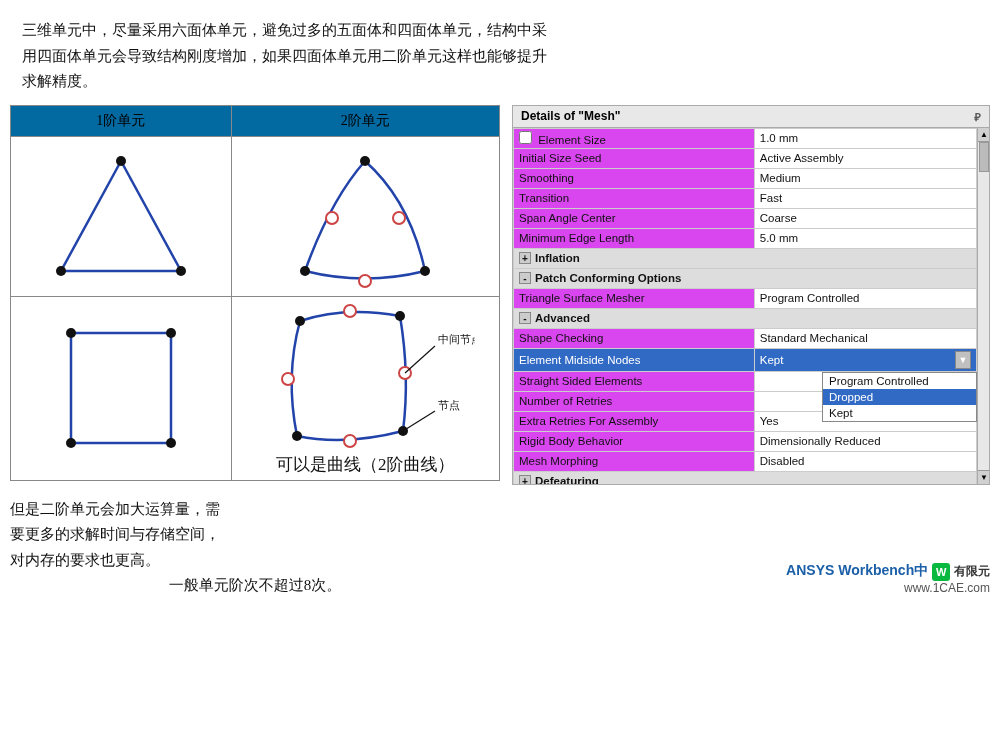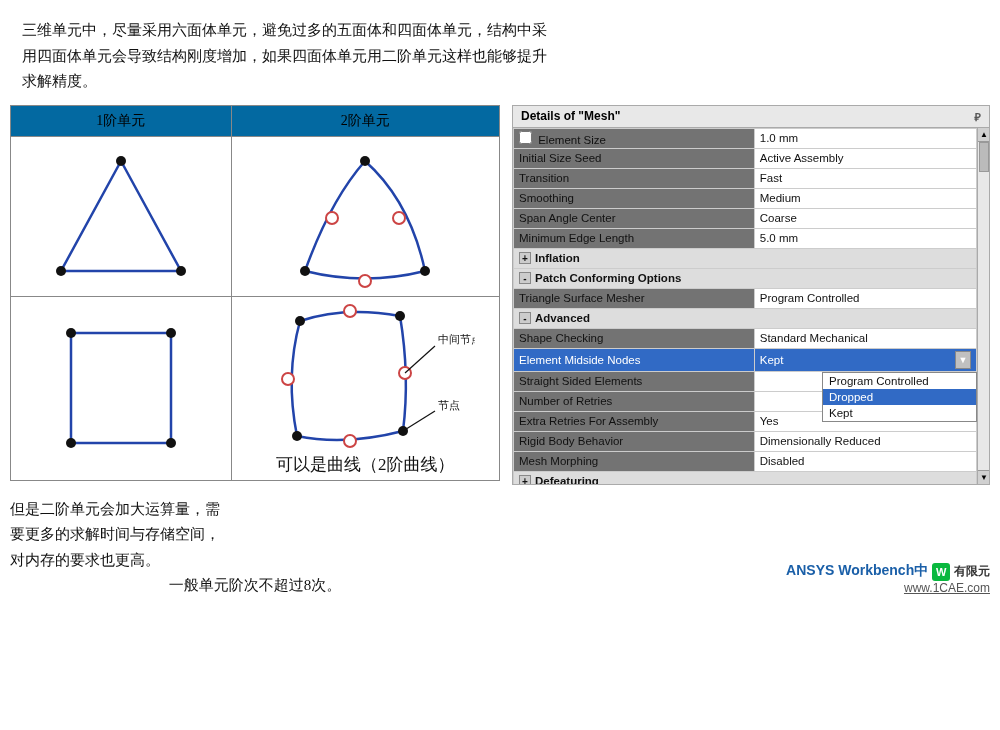--- a/index.html
+++ b/index.html
@@ -91,21 +91,21 @@
       width: 100%;
       border-collapse: collapse;
     }
     .prop-table tr td {
       border: 1px solid #ccc;
       padding: 2px 5px;
       height: 20px;
       font-size: 11.5px;
     }
     .prop-table tr td:first-child {
-      background: #737373;
+      background: #d946ef;
       width: 52%;
       color: #111;
     }
     .prop-table tr td:last-child {
       background: #fff;
       color: #111;
     }
 
     .section-header td {
       background: #ddd !important;
@@ -344,26 +344,26 @@
         <tbody id="prop-tbody">
         <tr>
               <td><input type="checkbox" style="margin-right: 3px;"> <span>Element Size</span></td>
               <td>1.0 mm</td>
             </tr>
             <tr>
               <td>Initial Size Seed</td>
               <td>Active Assembly</td>
             </tr>
             <tr>
+              <td>Smoothing</td>
+              <td>Medium</td>
+            </tr>
+            <tr>
               <td>Transition</td>
               <td>Fast</td>
-            </tr>
-            <tr>
-              <td>Smoothing</td>
-              <td>Medium</td>
             </tr>
             <tr>
               <td>Span Angle Center</td>
               <td>Coarse</td>
             </tr>
             <tr>
               <td>Minimum Edge Length</td>
               <td>5.0 mm</td>
             </tr>
             <tr class="section-header">
@@ -441,16 +441,16 @@
     <p>对内存的要求也更高。</p>
     <p class="centered">一般单元阶次不超过8次。</p>
   </div>
   <div class="bottom-right-footer">
     <div style="text-align:right;">
       <div style="color:#1a5fa8; font-size:14px; font-family:Arial,sans-serif; font-weight:bold;">
         ANSYS Workbench中
         <span style="display:inline-block; background:#09B83E; border-radius:3px; width:18px; height:18px; vertical-align:middle; text-align:center; line-height:18px; color:white; font-size:11px;">W</span>
         <span style="color:#333; font-size:12px;">有限元<br></span>
       </div>
-      <div style="color:#555; font-size:12px; font-family:Arial,sans-serif;text-decoration:underline;">www.1CAE.com</div>
+      <div style="color:#555; font-size:12px; font-family:Arial,sans-serif;">www.1CAE.com</div>
     </div>
   </div>
 </div>
 
 </body></html>

